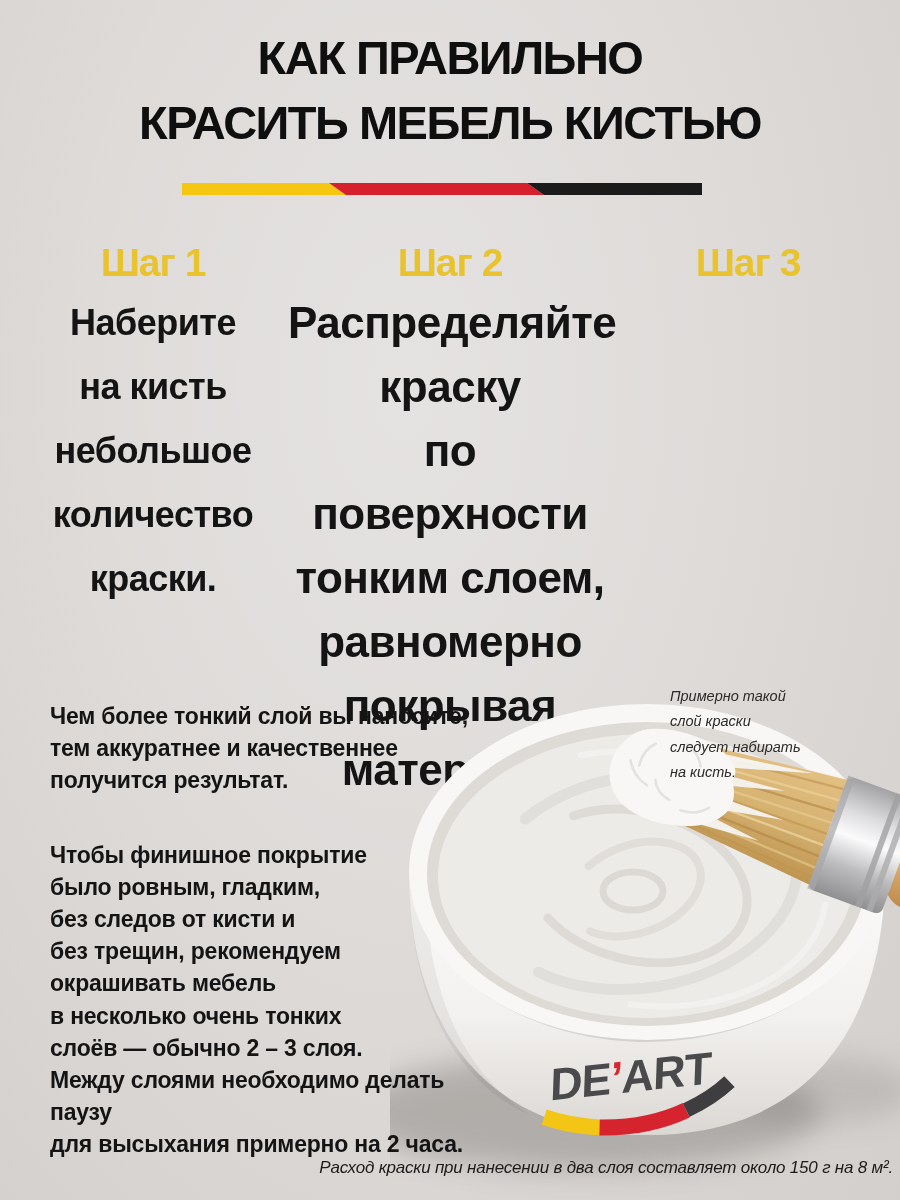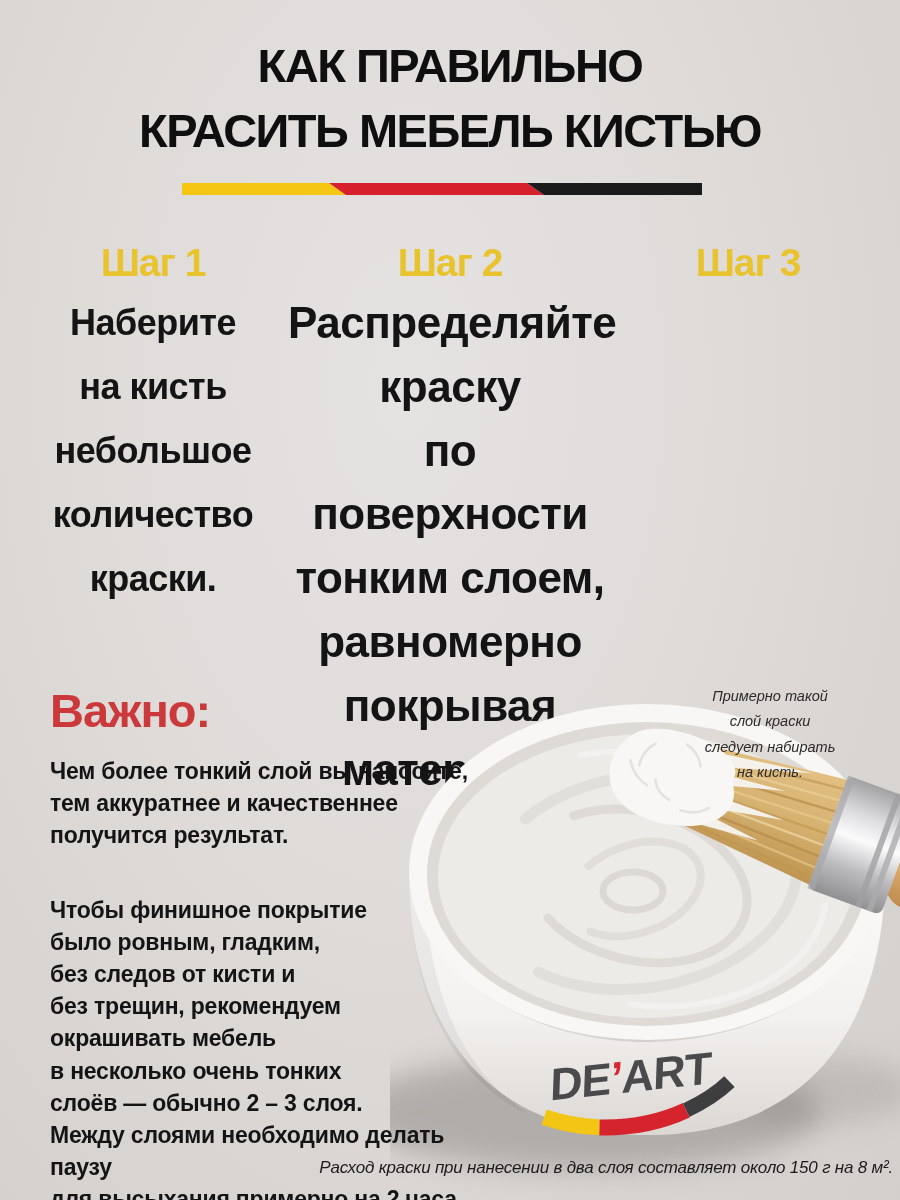--- a/index.html
+++ b/index.html
@@ -3,21 +3,21 @@
 <meta charset="utf-8">
 <style>
   html,body{margin:0;padding:0;background:#b8b5b3;}
   .poster{
     position:relative;width:900px;height:1200px;overflow:hidden;
     background:radial-gradient(ellipse at 45% 32%, #e5e3e2 0%, #dedbd9 45%, #d2cfcd 100%);
     font-family:"Liberation Sans","DejaVu Sans",sans-serif;
     color:#151515;
   }
   .title{
-    position:absolute;top:34px;left:0;right:0;text-align:center;
+    position:absolute;top:26px;left:0;right:0;text-align:center;
     font-size:47px;font-weight:700;letter-spacing:-1.5px;line-height:1.38;color:#0f0f0f;
   }
   .stripe{position:absolute;top:183px;left:182px;width:520px;height:12px;}
   .steps{position:absolute;top:0;left:0;width:100%;height:0;}
   .step-col{position:absolute;top:241px;text-align:center;font-weight:700;}
   .step-col.c1{left:22px;width:262px;}
   .step-col.c2{left:288px;width:324px;}
   .step-col.c3{left:602px;width:292px;}
   .step-label{font-size:39px;color:#e9c32d;letter-spacing:-1px;margin-bottom:6px;}
   .step-text{font-size:44px;color:#141414;white-space:pre-line;letter-spacing:-0.5px;}
@@ -25,21 +25,21 @@
   .c2 .step-text{line-height:1.45;}
   .c3 .step-text{line-height:1.45;}
   .important{position:absolute;left:50px;top:683px;width:440px;z-index:3;}
   .important-heading{font-size:47px;font-weight:700;color:#cc393b;letter-spacing:-1px;}
   .imp-para{font-size:23px;font-weight:700;line-height:1.4;white-space:pre-line;color:#141414;letter-spacing:-0.2px;}
   .imp-para.p1{margin-top:17px;}
   .imp-para.p2{margin-top:42px;}
   .scene{position:absolute;left:390px;top:660px;width:510px;height:540px;z-index:1;}
   .annotation{
     position:absolute;top:684px;right:30px;width:200px;z-index:3;
-    text-align:center;font-style:italic;font-size:14.5px;line-height:1.75;
+    text-align:left;font-style:italic;font-size:14.5px;line-height:1.75;
     color:#2c2b29;white-space:pre-line;
   }
   .footnote{
     position:absolute;top:1158px;right:7px;z-index:3;
     font-style:italic;font-size:17px;color:#1d1c1b;letter-spacing:-0.2px;
   }
 </style>
 </head>
 <body>
 
@@ -74,21 +74,20 @@
 равномерно
 покрывая
 материал.</div>
     </div>
     <div class="step-col c3">
       <div class="step-label">Шаг 3</div>
     </div>
   </div>
 
   <div class="important">
-    <div class="important-heading">Важно:</div>
     <div class="imp-para p1">Чем более тонкий слой вы наносите,
 тем аккуратнее и качественнее
 получится результат.</div>
     <div class="imp-para p2">Чтобы финишное покрытие
 было ровным, гладким,
 без следов от кисти и
 без трещин, рекомендуем
 окрашивать мебель
 в несколько очень тонких
 слоёв — обычно 2 – 3 слоя.

